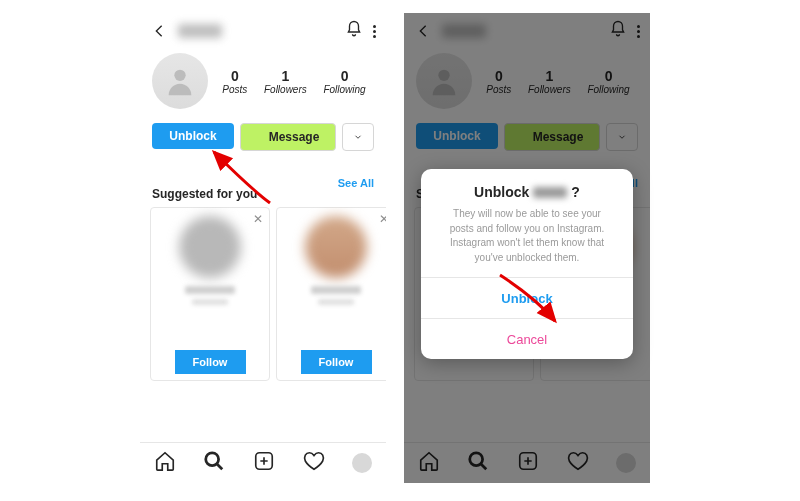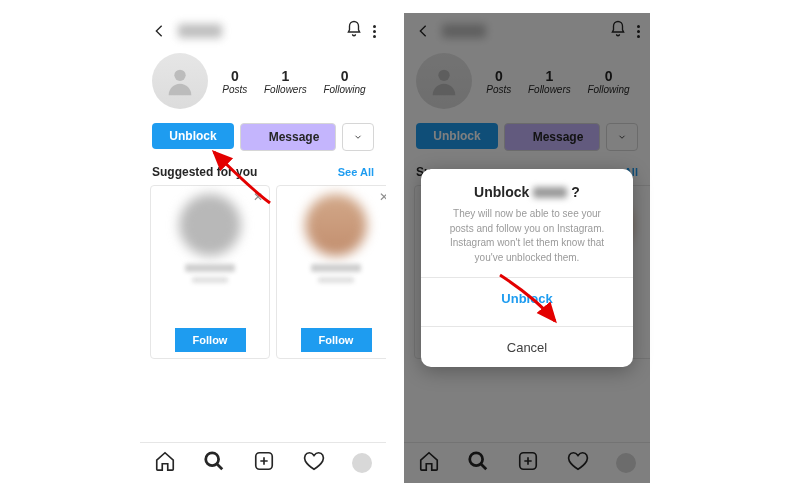--- a/index.html
+++ b/index.html
@@ -19,46 +19,46 @@
   .prow{display:flex;padding:4px 12px 8px 12px;align-items:center;}
   .avatar{width:56px;height:56px;border-radius:50%;background:linear-gradient(#e6e6e6,#dcdcdc);display:flex;align-items:center;justify-content:center;}
   .avatar svg{width:34px;height:34px;fill:#bcbcbc;}
   .stats{flex:1;display:flex;justify-content:space-around;margin-left:6px;}
   .stat{text-align:center;}
   .stat .n{font-size:14px;font-weight:600;color:#262626;}
   .stat .l{font-size:10px;color:#262626;font-style:italic;}
   .btns{display:flex;gap:6px;padding:6px 12px;}
   .btn{height:26px;border-radius:4px;display:flex;align-items:center;justify-content:center;font-size:12px;font-weight:600;}
   .btn.primary{background:#1e9cf0;color:#fff;flex:1;}
-  .btn.secondary{background:#c4b5fd;border:1px solid #d6d6d6;color:#262626;flex:1;padding-left:12px;}
+  .btn.secondary{background:#bef264;border:1px solid #d6d6d6;color:#262626;flex:1;padding-left:12px;}
   .btn.chev{width:30px;flex:0 0 30px;border:1px solid #d6d6d6;background:#fff;}
   .btn.chev svg{width:10px;height:10px;stroke:#262626;stroke-width:2;fill:none;}
   .sugrow{display:flex;justify-content:space-between;align-items:center;padding:8px 12px 6px;}
-  .sugrow .t{font-size:12px;font-weight:600;color:#262626;}
+  .sugrow .t{font-size:12px;font-weight:600;color:#262626;margin-top:22px;}
   .sugrow .see{font-size:11px;font-weight:600;color:#1e9cf0;}
   .cards{display:flex;gap:6px;padding:0 10px;overflow:hidden;}
   .card{position:relative;width:106px;height:158px;border:1px solid #e6e6e6;border-radius:4px;background:#fff;display:flex;flex-direction:column;align-items:center;padding:8px 6px 6px;flex:0 0 106px;}
   .card .x{position:absolute;top:4px;right:6px;font-size:12px;color:#8e8e8e;}
   .card .pic{width:62px;height:62px;border-radius:50%;background:#b8b8b8;filter:blur(6px);}
   .card.c2 .pic{background:linear-gradient(#d2a889,#c28e6e);}
   .card .nm{margin-top:8px;width:50px;height:8px;background:#cfcfcf;border-radius:2px;filter:blur(2px);}
   .card .sub{margin-top:5px;width:36px;height:6px;background:#e0e0e0;border-radius:2px;filter:blur(2px);}
   .card .fbtn{margin-top:auto;width:71px;height:24px;background:#1e9cf0;color:#fff;border-radius:0;display:flex;align-items:center;justify-content:center;font-size:11px;font-weight:600;}
   .nav{position:absolute;bottom:0;left:0;right:0;height:40px;border-top:1px solid #e6e6e6;background:#fff;display:flex;justify-content:space-around;align-items:center;}
   .nav svg{width:22px;height:22px;stroke:#262626;fill:none;stroke-width:1.8;}
   .nav .active svg{stroke-width:3;}
   .nav .me{width:20px;height:20px;border-radius:50%;background:#d8d8d8;}
   .modal{position:absolute;left:17px;right:17px;top:156px;background:#fff;border-radius:10px;overflow:hidden;box-shadow:0 4px 20px rgba(0,0,0,.3);}
   .modal .mh{padding:14px 16px 0;text-align:center;}
   .modal .mt{font-size:14px;font-weight:600;color:#262626;display:inline-flex;align-items:center;gap:4px;justify-content:center;}
   .mt .blurname{display:inline-block;width:34px;height:11px;background:#999;filter:blur(3px);border-radius:2px;}
   .modal .md{font-size:10px;color:#9a9a9a;line-height:1.45;padding:6px 20px 12px;text-align:center;}
   .modal .mb{border-top:1px solid #e6e6e6;height:40px;display:flex;align-items:center;justify-content:center;font-size:13px;}
   .modal .mb.unb{color:#1e9cf0;font-weight:700;}
-  .modal .mb.can{color:#404040;margin-top:8px;}
+  .modal .mb.can{color:#ec4899;}
   .arrow{position:absolute;pointer-events:none;}
   .arrow svg{overflow:visible;}
 </style>
 </head>
 <body>
 
 <div class="stage">
 
   <div class="phone left">
     <div class="hdr">

